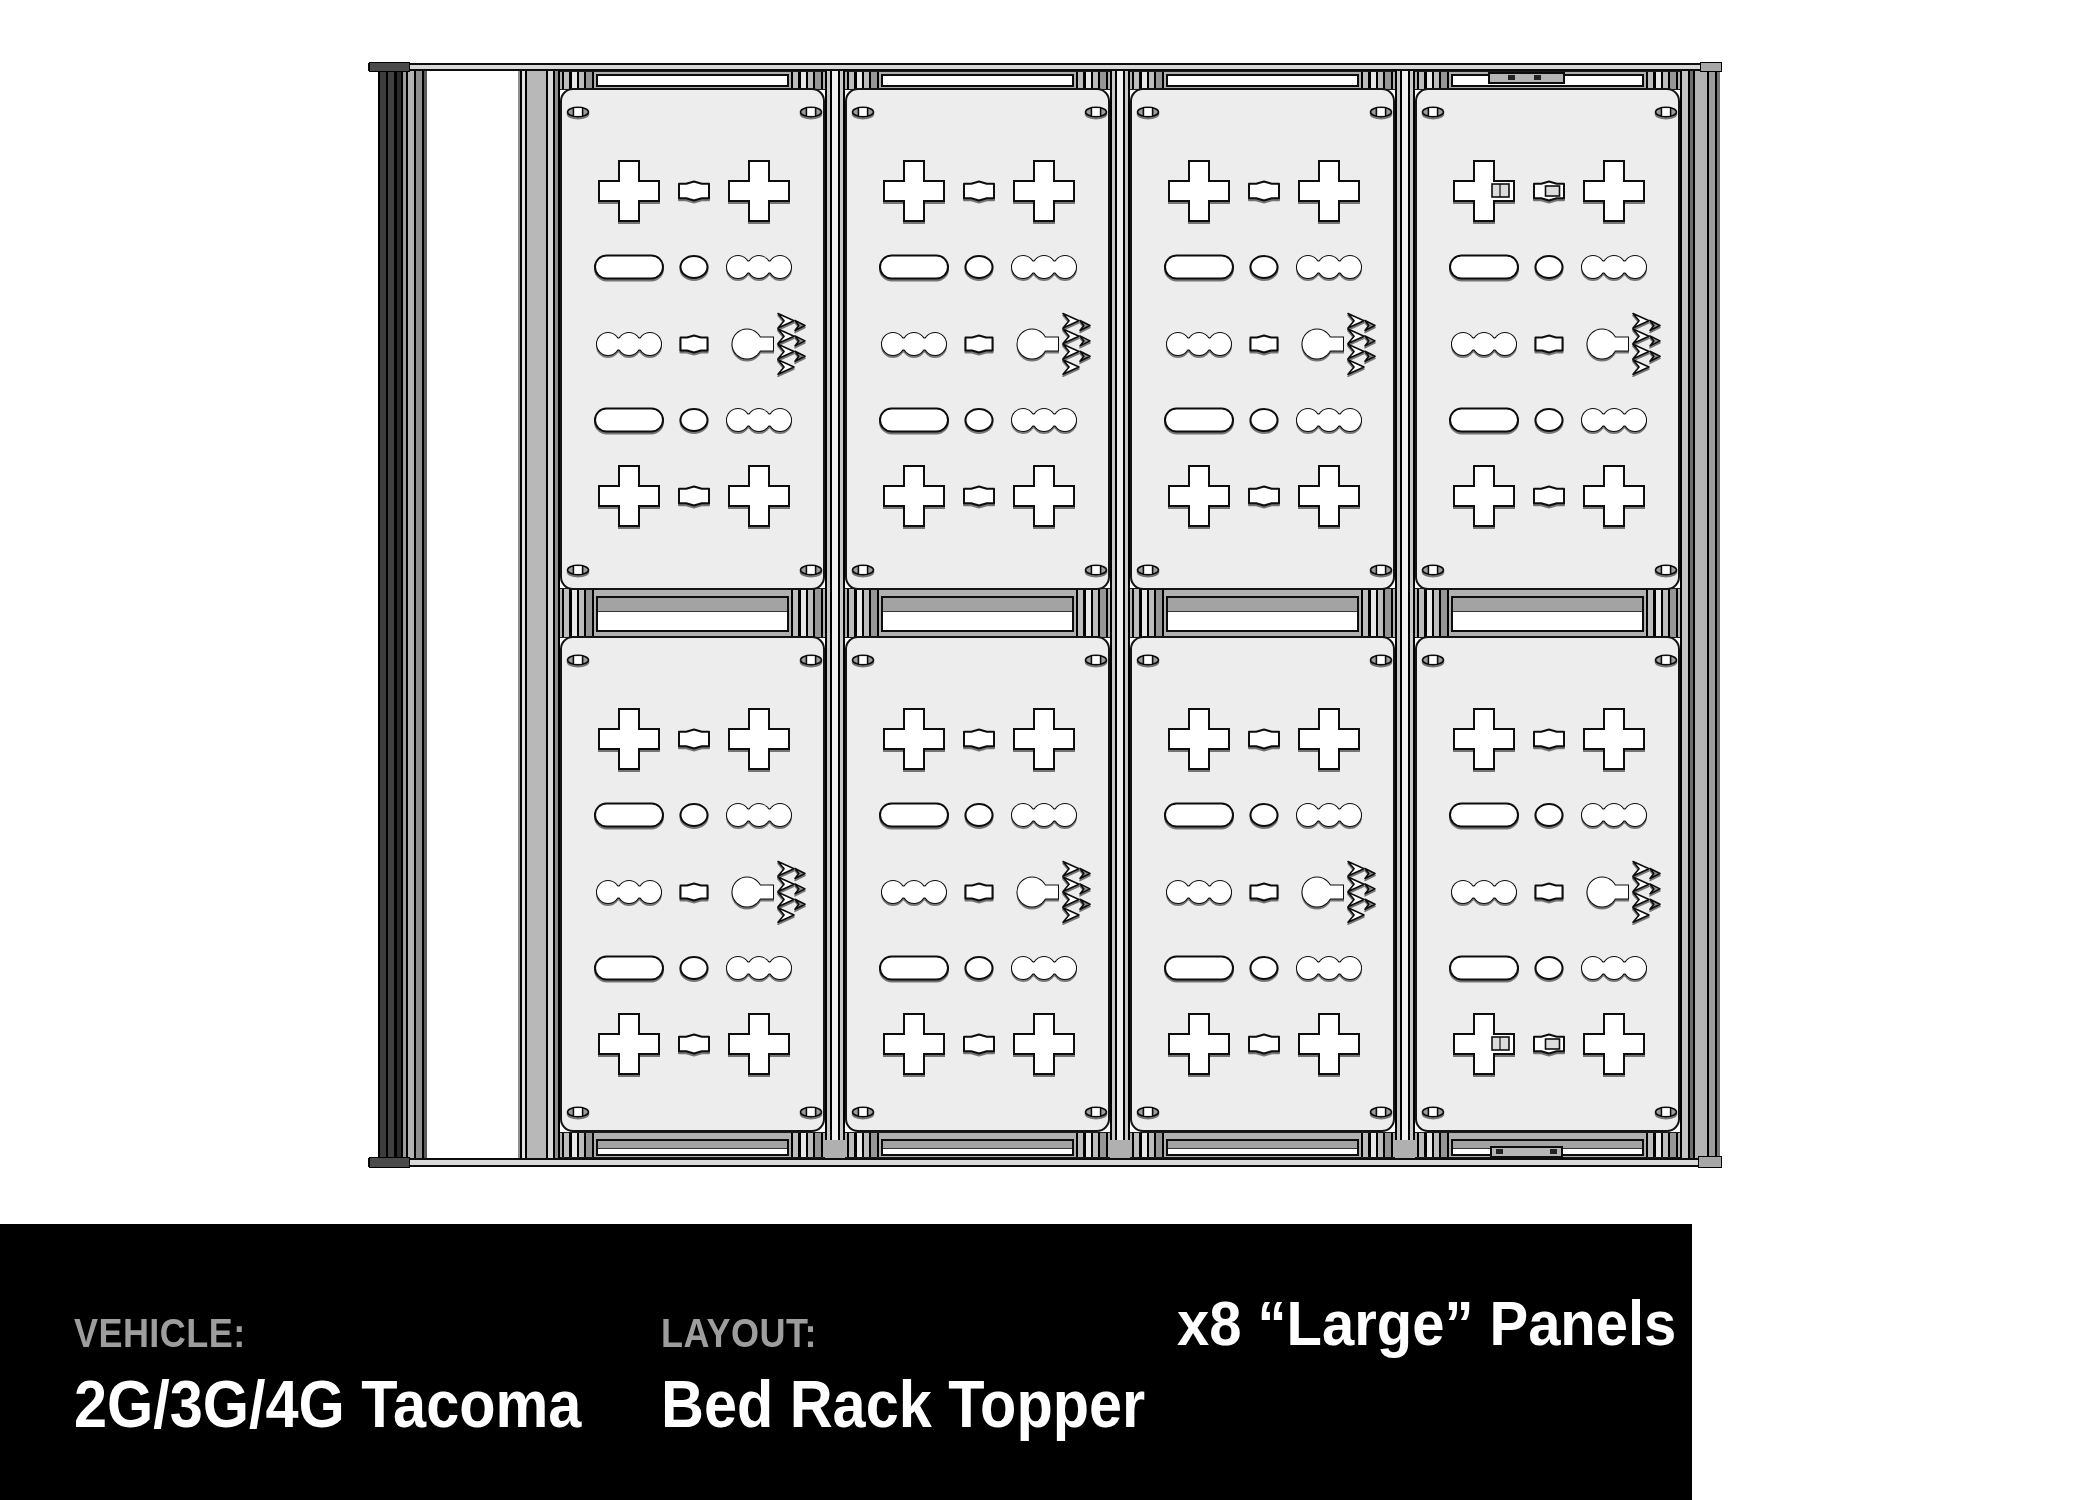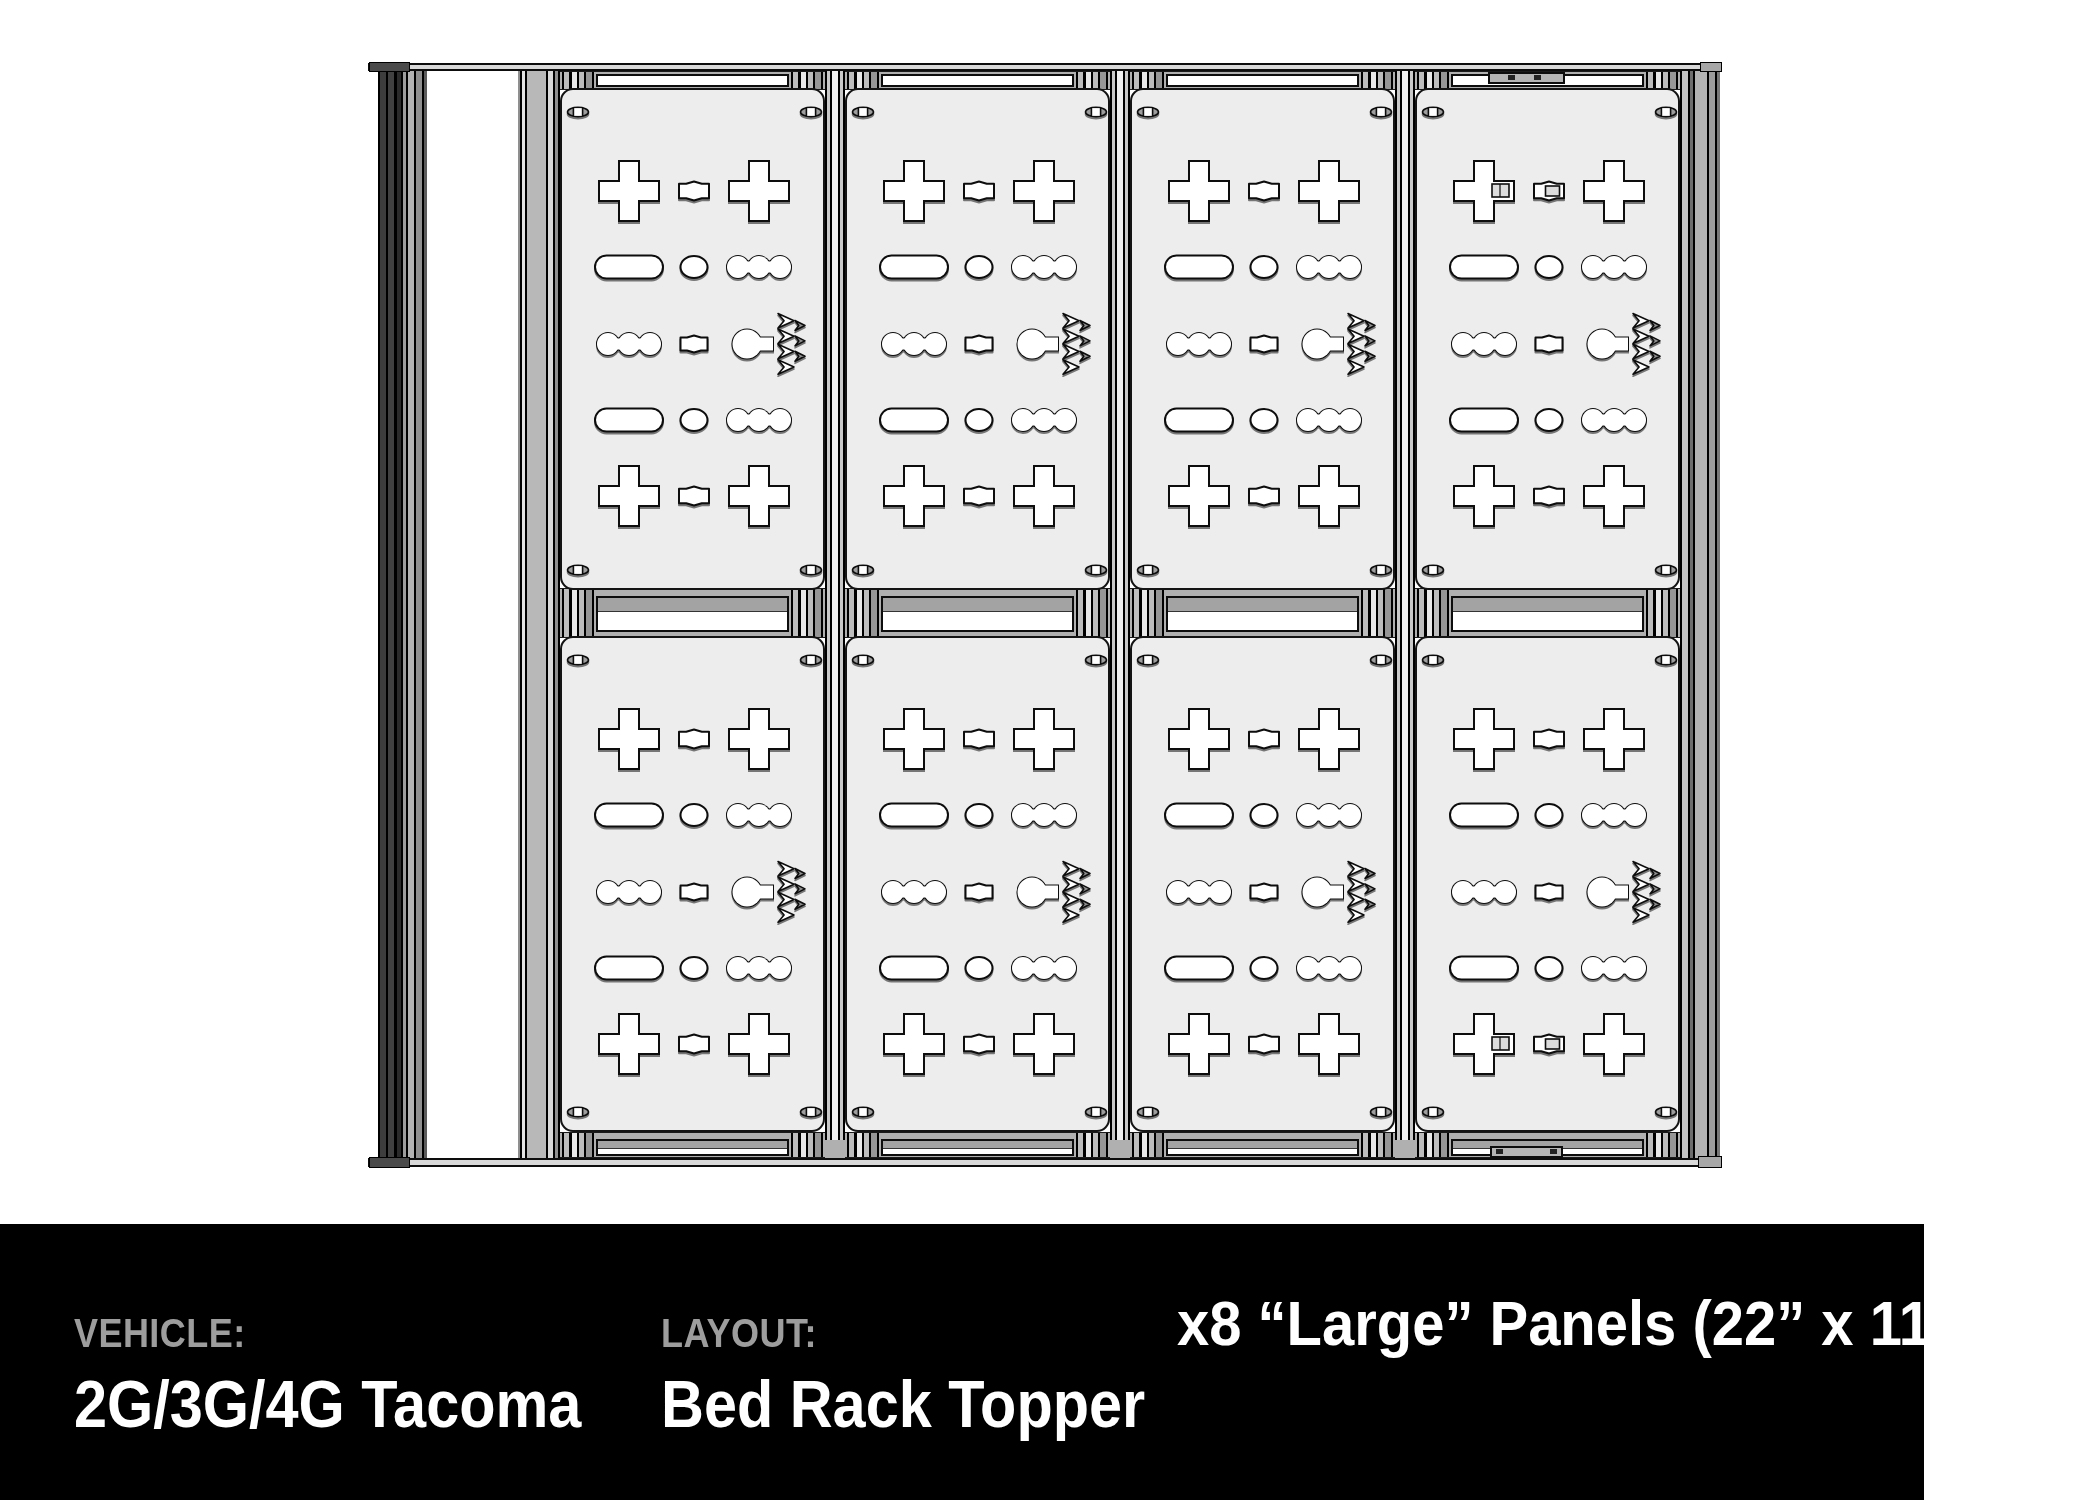--- a/index.html
+++ b/index.html
@@ -26,21 +26,21 @@
   .capR{background:#a7a7a7;border:1px solid #000;box-sizing:border-box;}
   .clamp{background:#b5b5b5;border:2px solid #0d0d0d;box-sizing:border-box;}
   .tick{background:#222;}
   .flare{background:#b0b0b0;clip-path:polygon(28% 0,72% 0,100% 100%,0 100%);}
   
   .panel{background:#ededed;border:2px solid #141414;border-radius:13px;box-sizing:border-box;}
   .cuts{position:absolute;left:0;top:0;filter:drop-shadow(0 2px 0 rgba(0,0,0,0.5));}
   .cut{fill:#ffffff;stroke:#0d0d0d;stroke-width:2;}
   .fo{fill:#ffffff;stroke:none;}
   
-  .footer{position:absolute;left:0;top:1224px;width:1924px;height:276px;background:#000;}
+  .footer{position:absolute;left:0;top:1224px;width:1692px;height:276px;background:#000;}
   .ftext{position:absolute;white-space:nowrap;line-height:1;transform:scaleX(0.9);transform-origin:left top;
          font-weight:bold;}
   .flabel{font-size:40px;color:#9d9d9d;letter-spacing:0.5px;}
   .fvalue{font-size:66px;color:#ffffff;}
   .fnote{font-size:63px;color:#ffffff;transform:scaleX(0.92);}
 </style>
 </head>
 <body>
 
 <div class="stage">

